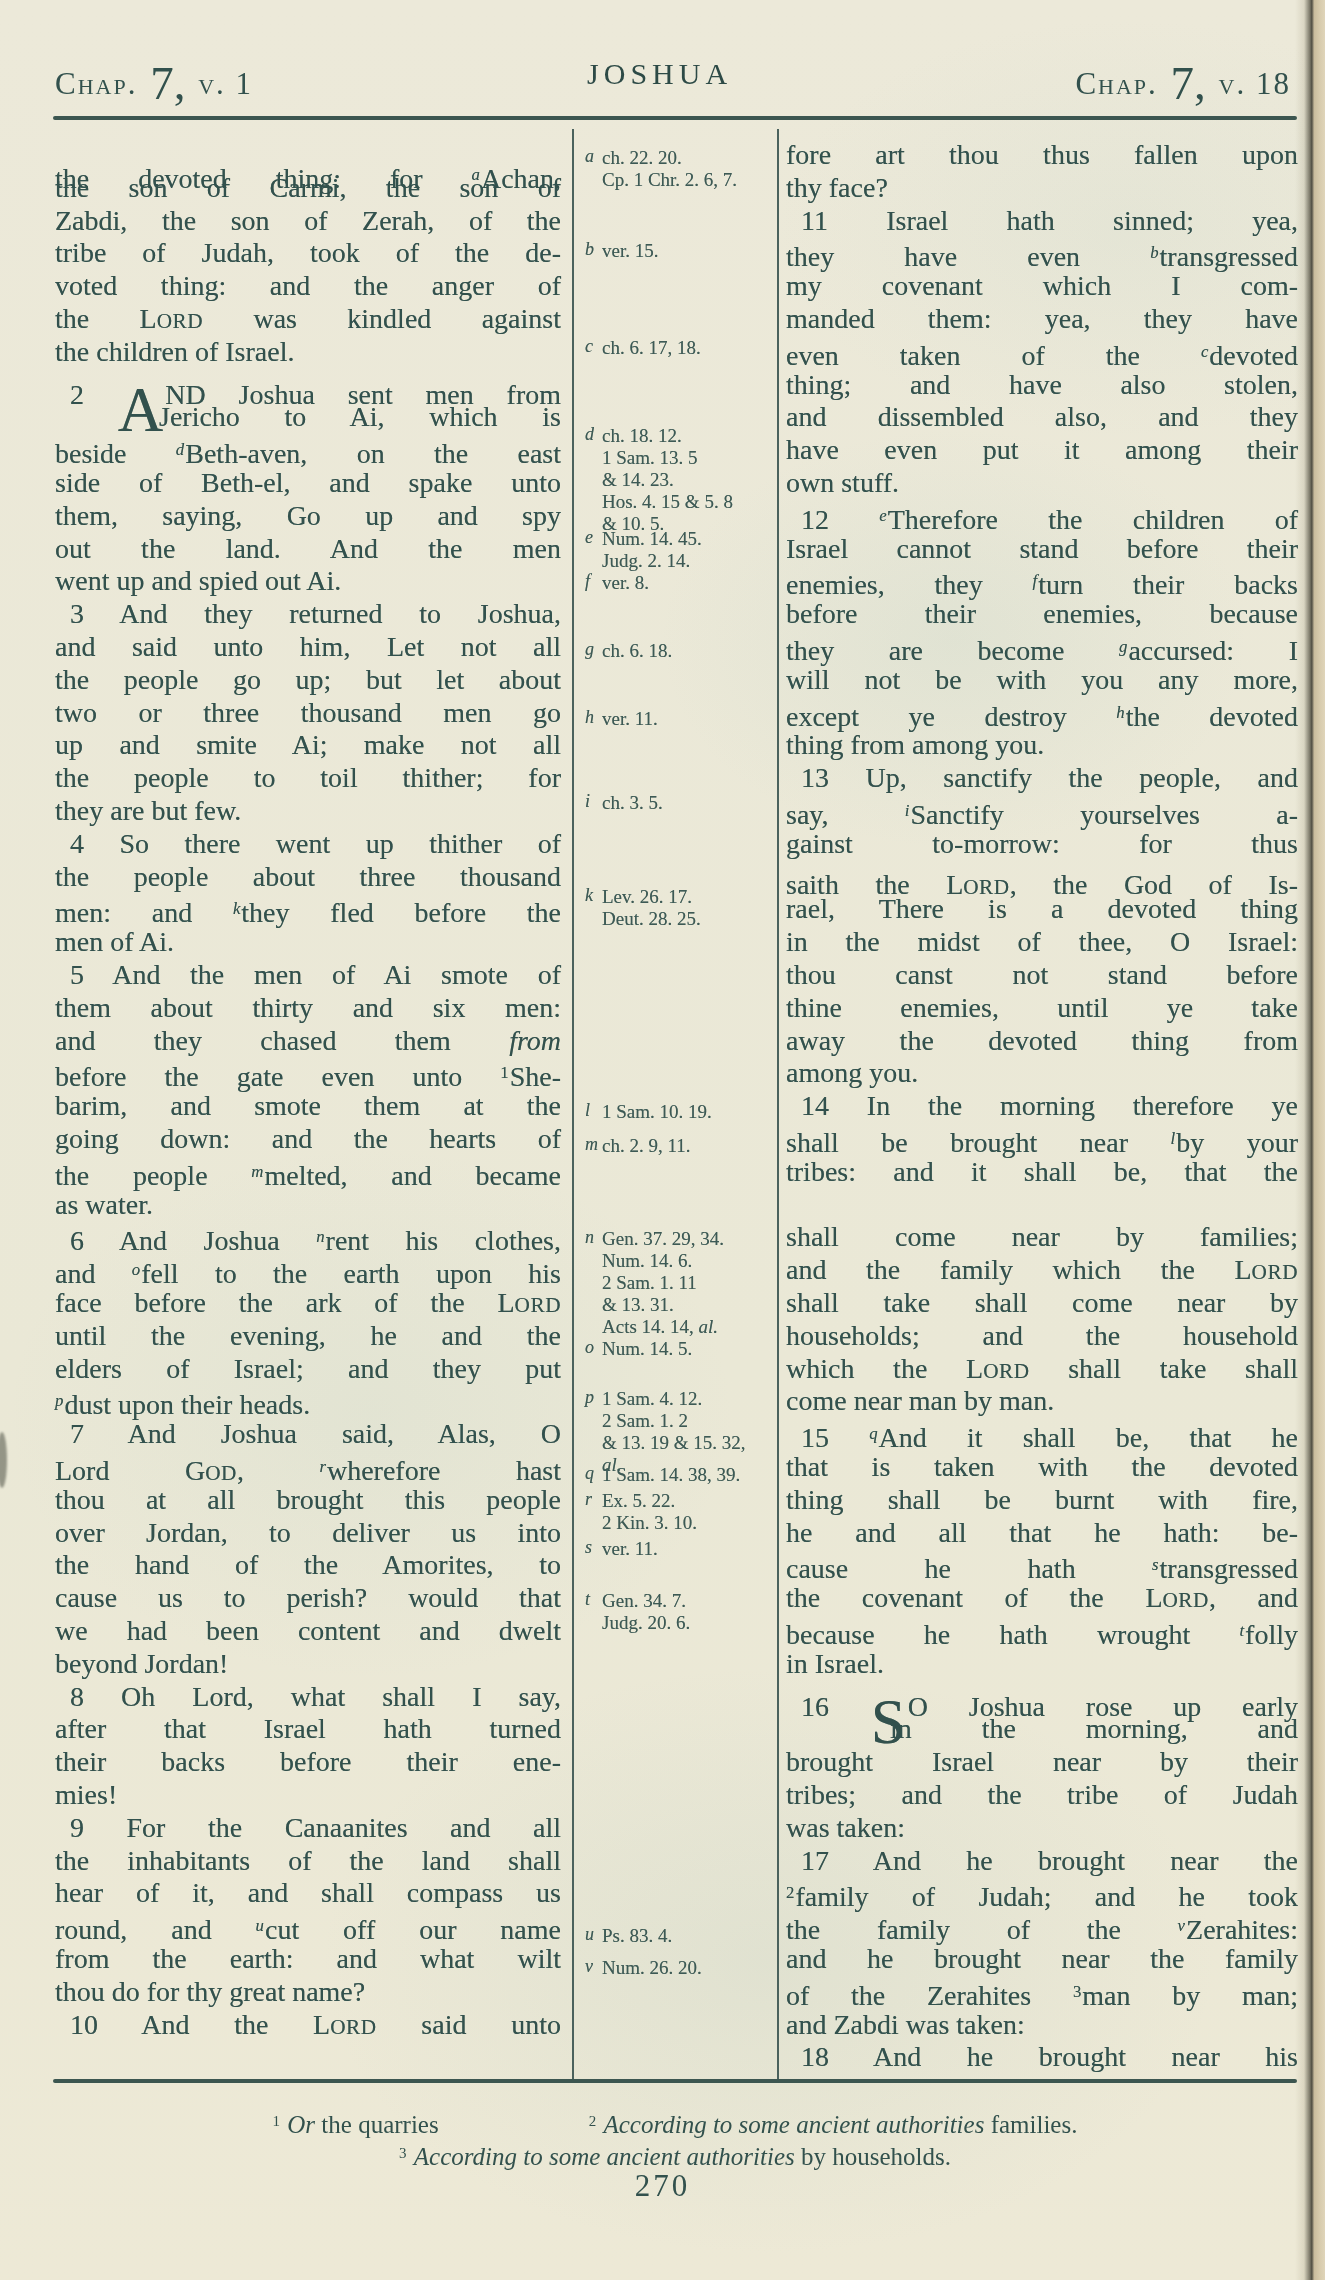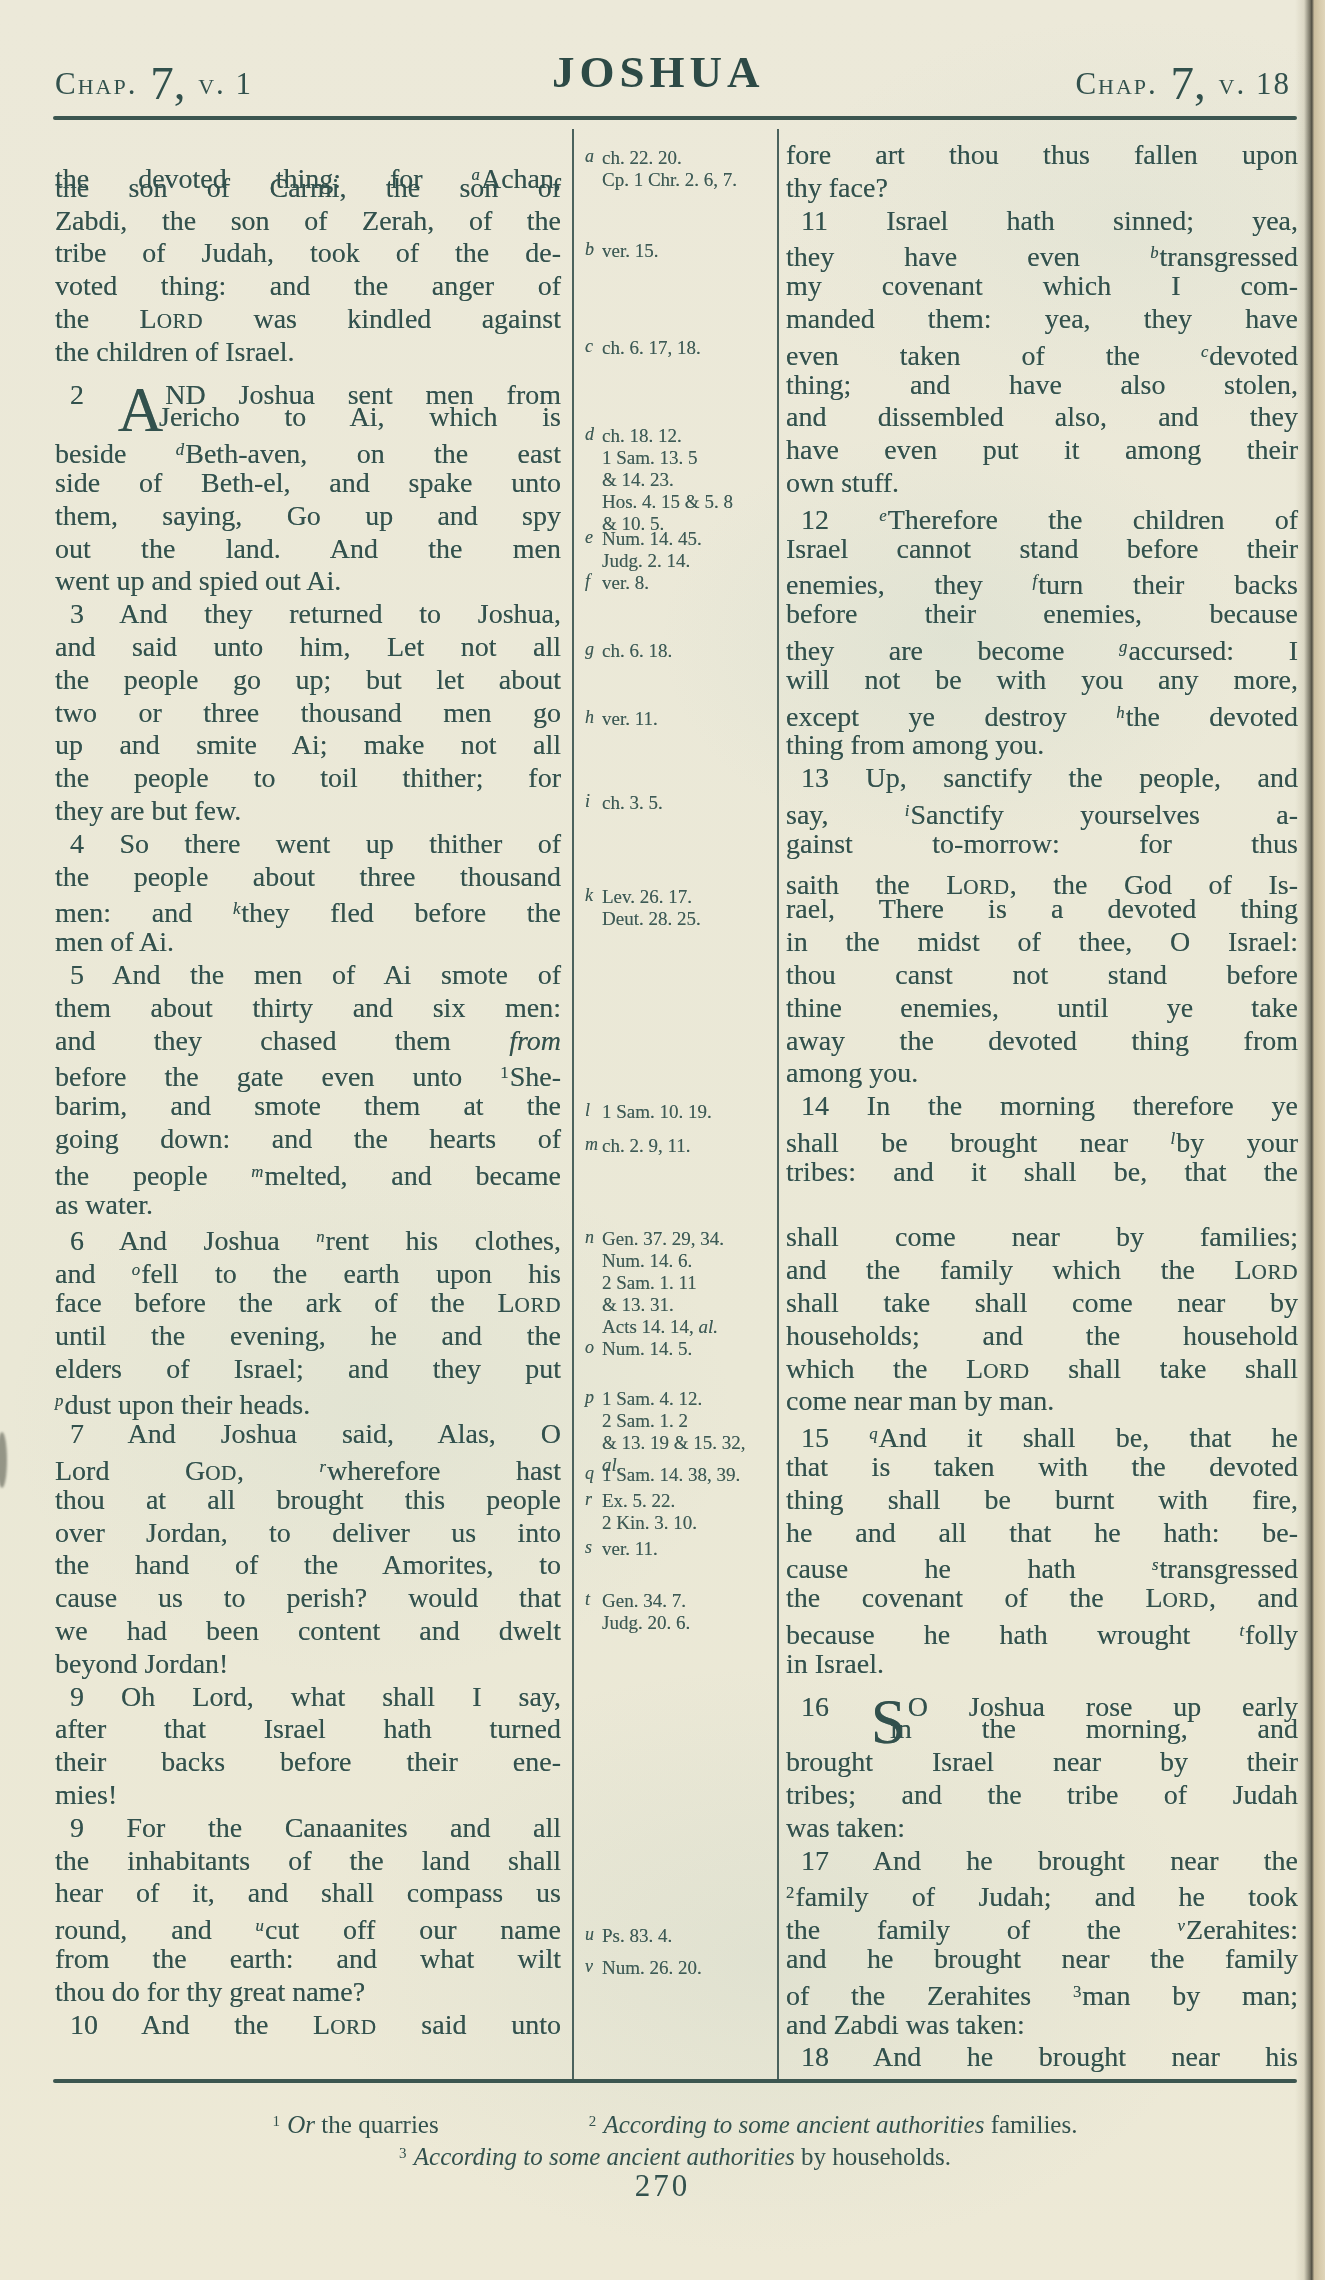--- a/index.html
+++ b/index.html
@@ -23,22 +23,22 @@
       linear-gradient(180deg,#ece9d9 0%,#eae8d6 60%,#ede9d6 100%);
     color:var(--ink);
   }
   
   .rh{position:absolute;top:56px;height:52px;font-variant:small-caps;
       font-size:31px;letter-spacing:2px;color:var(--ink);white-space:nowrap;}
   .rh .chap-num{font-size:47px;font-variant:normal;vertical-align:-5px;letter-spacing:0;padding:0 3px;}
   .rh.left{left:55px;}
   .rh.right{right:34px;}
   .title{
-    position:absolute;top:46px;left:50%;transform:translateX(-52%);
-    font-size:45px;font-weight:bold;letter-spacing:5px;color:#2d4a46;
+    position:absolute;top:57px;left:50%;transform:translateX(-52%);
+    font-size:30px;font-weight:normal;letter-spacing:5px;color:#2d4a46;
   }
   .rule{position:absolute;left:53px;width:1244px;height:4px;background:#3c5650;border-radius:2px;}
   .rule-top{top:116px;}
   .rule-bottom{top:2079px;}
   .vrule{position:absolute;top:129px;height:1952px;width:2px;background:#4b625d;}
   .v1{left:572px;}
   .v2{left:777px;}
   
   .col{position:absolute;top:0;height:2280px;}
   #colL{left:55px;width:506px;}
@@ -150,21 +150,21 @@
       <div class="line" style="top: 1351.6px;">elders of Israel; and they put</div>
       <div class="line pend" style="top: 1384.4px;"><span class="ref">p</span>dust upon their heads.</div>
       <div class="line vs" style="top: 1417.2px;">7 And Joshua said, Alas, O</div>
       <div class="line" style="top: 1450px;">Lord <span class="sc"><span class="sc1">G</span><span class="sc2">OD</span></span>, <span class="ref">r</span>wherefore hast</div>
       <div class="line" style="top: 1482.8px;">thou at all brought this people</div>
       <div class="line" style="top: 1515.6px;">over Jordan, to deliver us into</div>
       <div class="line" style="top: 1548.4px;">the hand of the Amorites, to</div>
       <div class="line" style="top: 1581.2px;">cause us to perish? would that</div>
       <div class="line" style="top: 1614px;">we had been content and dwelt</div>
       <div class="line pend" style="top: 1646.8px;">beyond Jordan!</div>
-      <div class="line vs" style="top: 1679.6px;">9 Oh Lord, what shall I say,</div>
+      <div class="line vs" style="top: 1679.6px;">8 Oh Lord, what shall I say,</div>
       <div class="line" style="top: 1712.4px;">after that Israel hath turned</div>
       <div class="line" style="top: 1745.2px;">their backs before their ene-</div>
       <div class="line pend" style="top: 1778px;">mies!</div>
       <div class="line vs" style="top: 1810.8px;">9 For the Canaanites and all</div>
       <div class="line" style="top: 1843.6px;">the inhabitants of the land shall</div>
       <div class="line" style="top: 1876.4px;">hear of it, and shall compass us</div>
       <div class="line" style="top: 1909.2px;">round, and <span class="ref">u</span>cut off our name</div>
       <div class="line" style="top: 1942px;">from the earth: and what wilt</div>
       <div class="line pend" style="top: 1974.8px;">thou do for thy great name?</div>
       <div class="line vs" style="top: 2007.6px;">10 And the <span class="sc"><span class="sc1">L</span><span class="sc2">ORD</span></span> said unto</div>

